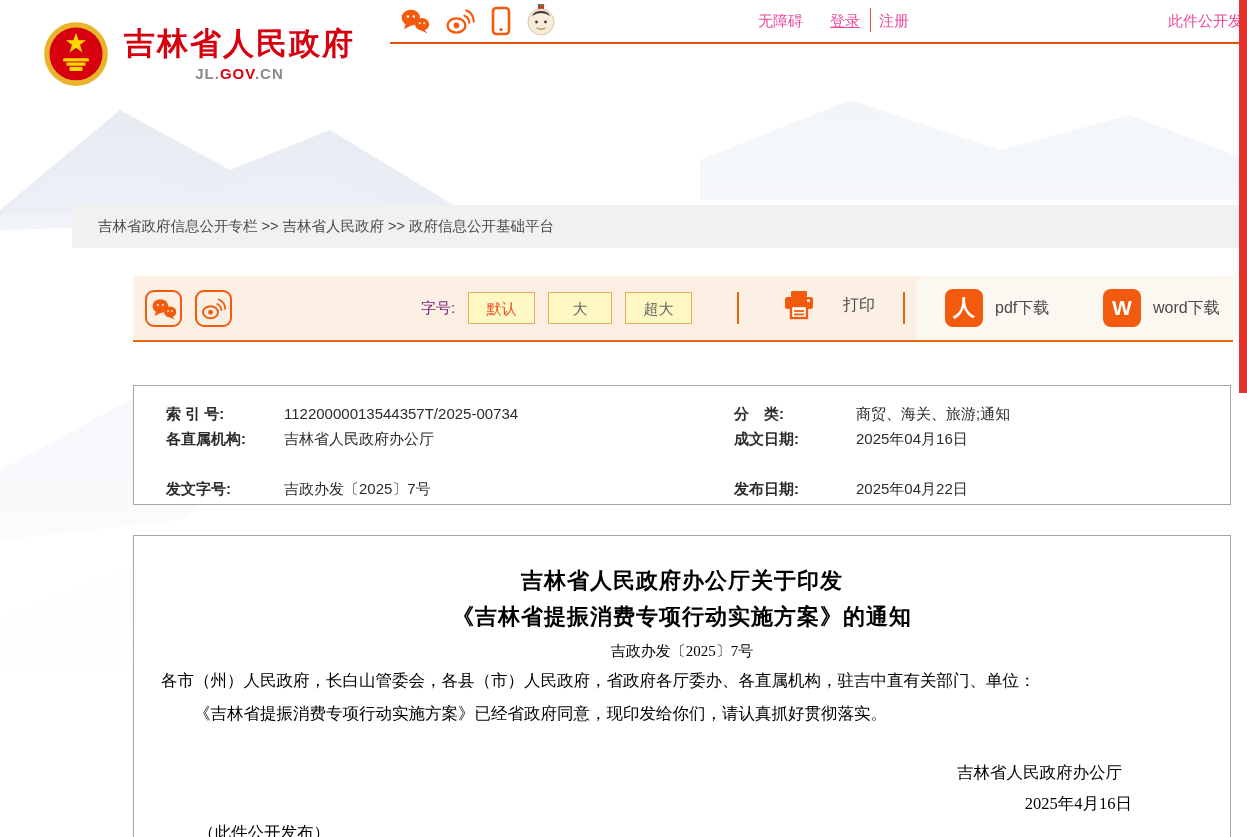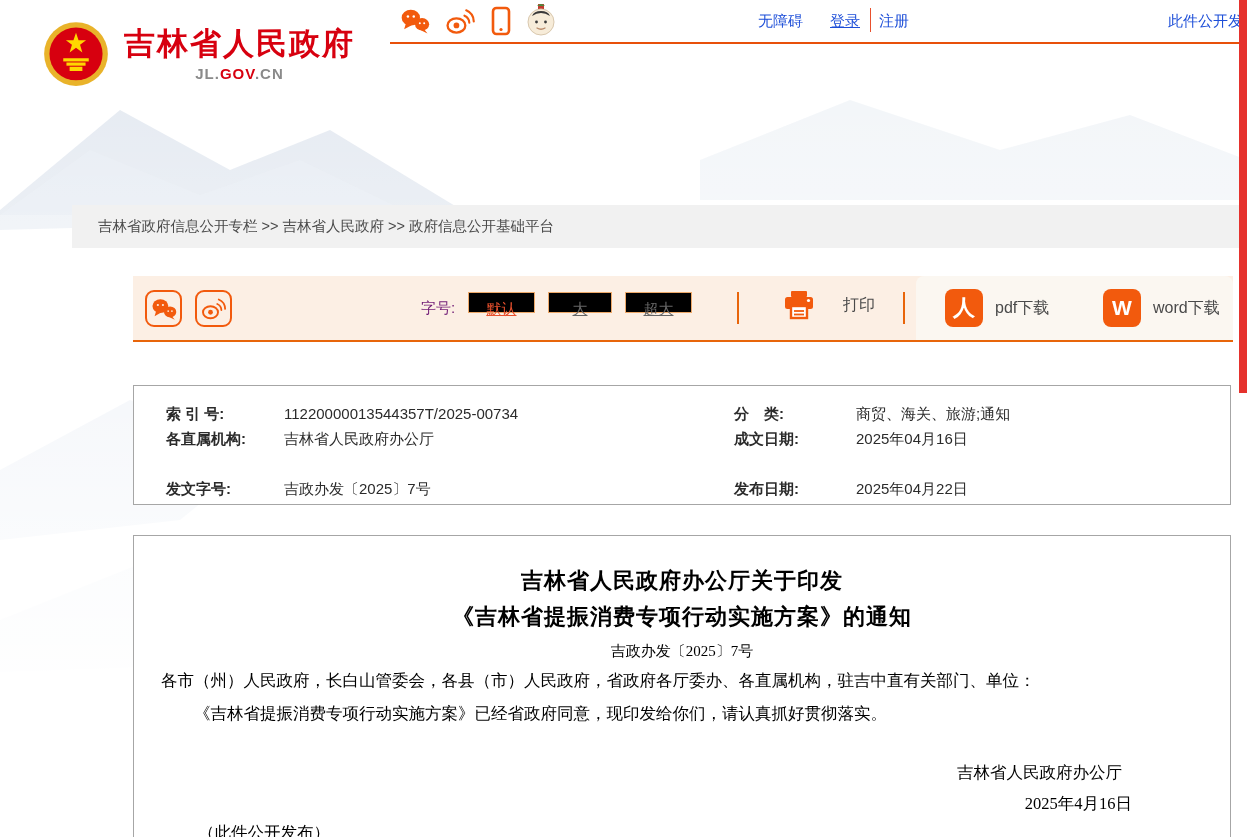--- a/index.html
+++ b/index.html
@@ -12,37 +12,37 @@
   
   .logo { position:absolute; left:42px; top:20px; display:flex; align-items:center; z-index:2;text-align:center; }
   .logo-text { margin-left:14px; }
   .site-name { font-size:31px; font-weight:bold; color:#d7000f; letter-spacing:2px; line-height:1.15; }
   .domain { font-size:15px; font-weight:bold; letter-spacing:1px; color:#8a8a8a; margin-top:3px; }
   .domain .gov { color:#d7000f; }
 
   .header-icons { position:absolute; left:400px; top:4px; height:34px; display:flex; align-items:center; gap:14px; color:#f25a0d; z-index:2; }
   .hicon { display:flex; align-items:center; justify-content:center; cursor:pointer; }
 
-  .header-link { position:absolute; top:12px; font-size:15px; color:#1d4ed8; cursor:pointer; z-index:2; white-space:nowrap; }
+  .header-link { position:absolute; top:12px; font-size:15px; color:#ec4899; cursor:pointer; z-index:2; white-space:nowrap; }
   .vdivider-top { position:absolute; left:870px; top:8px; width:1px; height:24px; background:#e8502d; z-index:2; }
   .header-line { position:absolute; left:390px; top:42px; width:850px; border-top:2px solid #e8500a; z-index:2; }
 
   
   .breadcrumb { position:absolute; left:72px; top:205px; width:1168px; height:43px; background:#f1f1f1;
     line-height:43px; padding-left:26px; font-size:14.5px; color:#4a4a4a; z-index:2; }
 
   
   .toolbar { position:absolute; left:133px; top:276px; width:1100px; height:66px; background:#fcefe4;
     border-bottom:2px solid #e8650a; z-index:2; }
   .toolbar-right-bg { position:absolute; left:783px; top:0; width:317px; height:64px; background:#fbf7f1; border-radius:8px 8px 0 0; }
   .share-btn { position:absolute; top:14px; width:37px; height:37px; border:2px solid #f25a0d; border-radius:9px;
     display:flex; align-items:center; justify-content:center; color:#f25a0d; background:transparent; cursor:pointer; }
   .fs-label { position:absolute; left:288px; top:23px; font-size:15px; color:#701a75; }
-  .fs-btn { position:absolute; top:16px; height:21px; background:#000000; border:1px solid #eda868; font-size:15px;
-    color:#666; text-align:center; line-height:31px; cursor:pointer;text-decoration:underline; }
+  .fs-btn { position:absolute; top:16px; height:32px; background:#fef9c3; border:1px solid #eda868; font-size:15px;
+    color:#666; text-align:center; line-height:31px; cursor:pointer; }
   .fs-btn.active { color:#e8502d; }
   .tb-vdiv { position:absolute; top:16px; width:2px; height:32px; background:#e8650a; }
   .tb-item { position:absolute; display:flex; align-items:center; gap:12px; cursor:pointer; }
   .tb-item-label { font-size:16px; color:#4a4a4a; }
   .doc-badge { width:38px; height:38px; border-radius:8px; background:#f25a0d; color:#fff; display:flex;
     align-items:center; justify-content:center; font-weight:bold; }
 
   
   .meta-box { position:absolute; left:133px; top:385px; width:1098px; height:120px; border:1px solid #a6a6a6;
     background:#fff; z-index:2; font-size:15px; color:#2b2b2b; }

